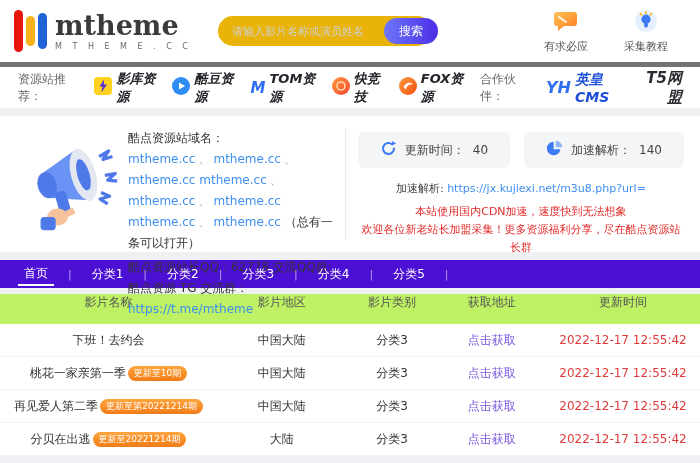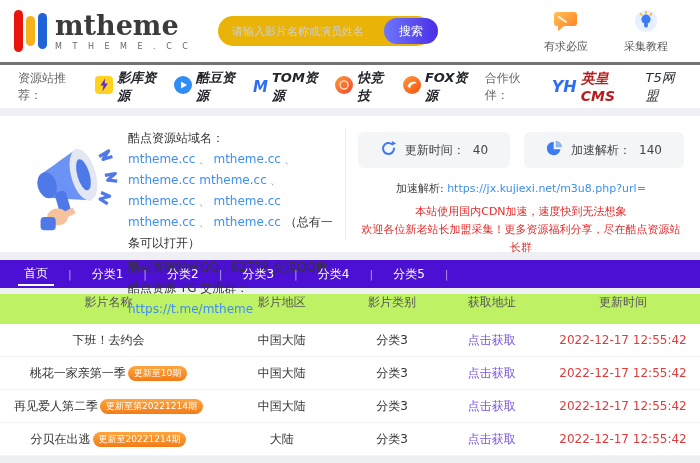--- a/index.html
+++ b/index.html
@@ -18,28 +18,28 @@
   .logo-title { font-family:"DejaVu Serif","Liberation Serif",serif; font-weight:700; font-size:27px; color:#3b3b3b; line-height:1; }
   .logo-sub { font-size:8px; letter-spacing:4px; color:#666; margin-top:3px; }
   .search { position:relative; margin-left:26px; width:214px; }
   .search input { width:214px; height:30px; border:none; outline:none; background:#eab308; border-radius:16px; padding:0 58px 0 14px; font-size:11px; color:#333; font-family:inherit; }
   .search input::placeholder { color:#ccd0d8; }
   .search button { position:absolute; right:-6px; top:2px; width:54px; height:26px; border:none; border-radius:13px; background:linear-gradient(90deg,#6d76fb,#4b2ee6); color:#fff; font-size:12px; cursor:pointer; font-family:inherit; }
   .quick { margin-left:auto; display:flex; gap:36px; padding-right:18px; }
   .quick-item { display:flex; flex-direction:column; align-items:center; gap:3px; font-size:11px; color:#555; cursor:pointer; }
 
   
-  .rec { height:46px; background:#fff; border-top:3px solid #737373; display:flex; align-items:center; padding:0 18px; gap:15px; font-size:12px; color:#666; }
+  .rec { height:46px; background:#fff; border-top:5px solid #737373; display:flex; align-items:center; padding:0 18px; gap:15px; font-size:12px; color:#666; }
   .site { display:flex; align-items:center; gap:4px; font-weight:bold; font-style:italic; font-size:13px; color:#23252b; cursor:pointer; }
   .m-mark { color:#2f6df5; font-weight:bold; font-style:italic; font-size:15px; }
   .partner-label { margin-left:auto; }
   .partner { display:flex; align-items:center; gap:4px; cursor:pointer; }
   .yh { color:#2f6df5; font-weight:bold; font-style:italic; font-size:16px; }
-  .pname { font-weight:bold; font-style:italic; font-size:14px; color:#b91c1c; }
-  .t5 { font-weight:normal; font-style:italic; font-size:13px; color:#2b2d33; }
+  .pname { font-weight:bold; font-style:italic; font-size:14px; color:#1d4ed8; }
+  .t5 { font-weight:bold; font-style:italic; font-size:15px; color:#2b2d33;text-align:right; }
 
   
   .info { margin-top:8px; background:#fff; display:flex; padding:12px 16px; height:136px; }
   .info-left { display:flex; gap:8px; width:368px; }
   .info-text { font-size:12px; color:#333; line-height:1.75; }
   .dlink { color:#3e8ff0; }
   .dsep { color:#8fa6c4; padding:0 3px; }
   .contact { margin-top:3px; }
   .tg-link { color:#3e8ff0; }
   .info-divider { width:1px; background:#ececf0; margin:0 12px; }

